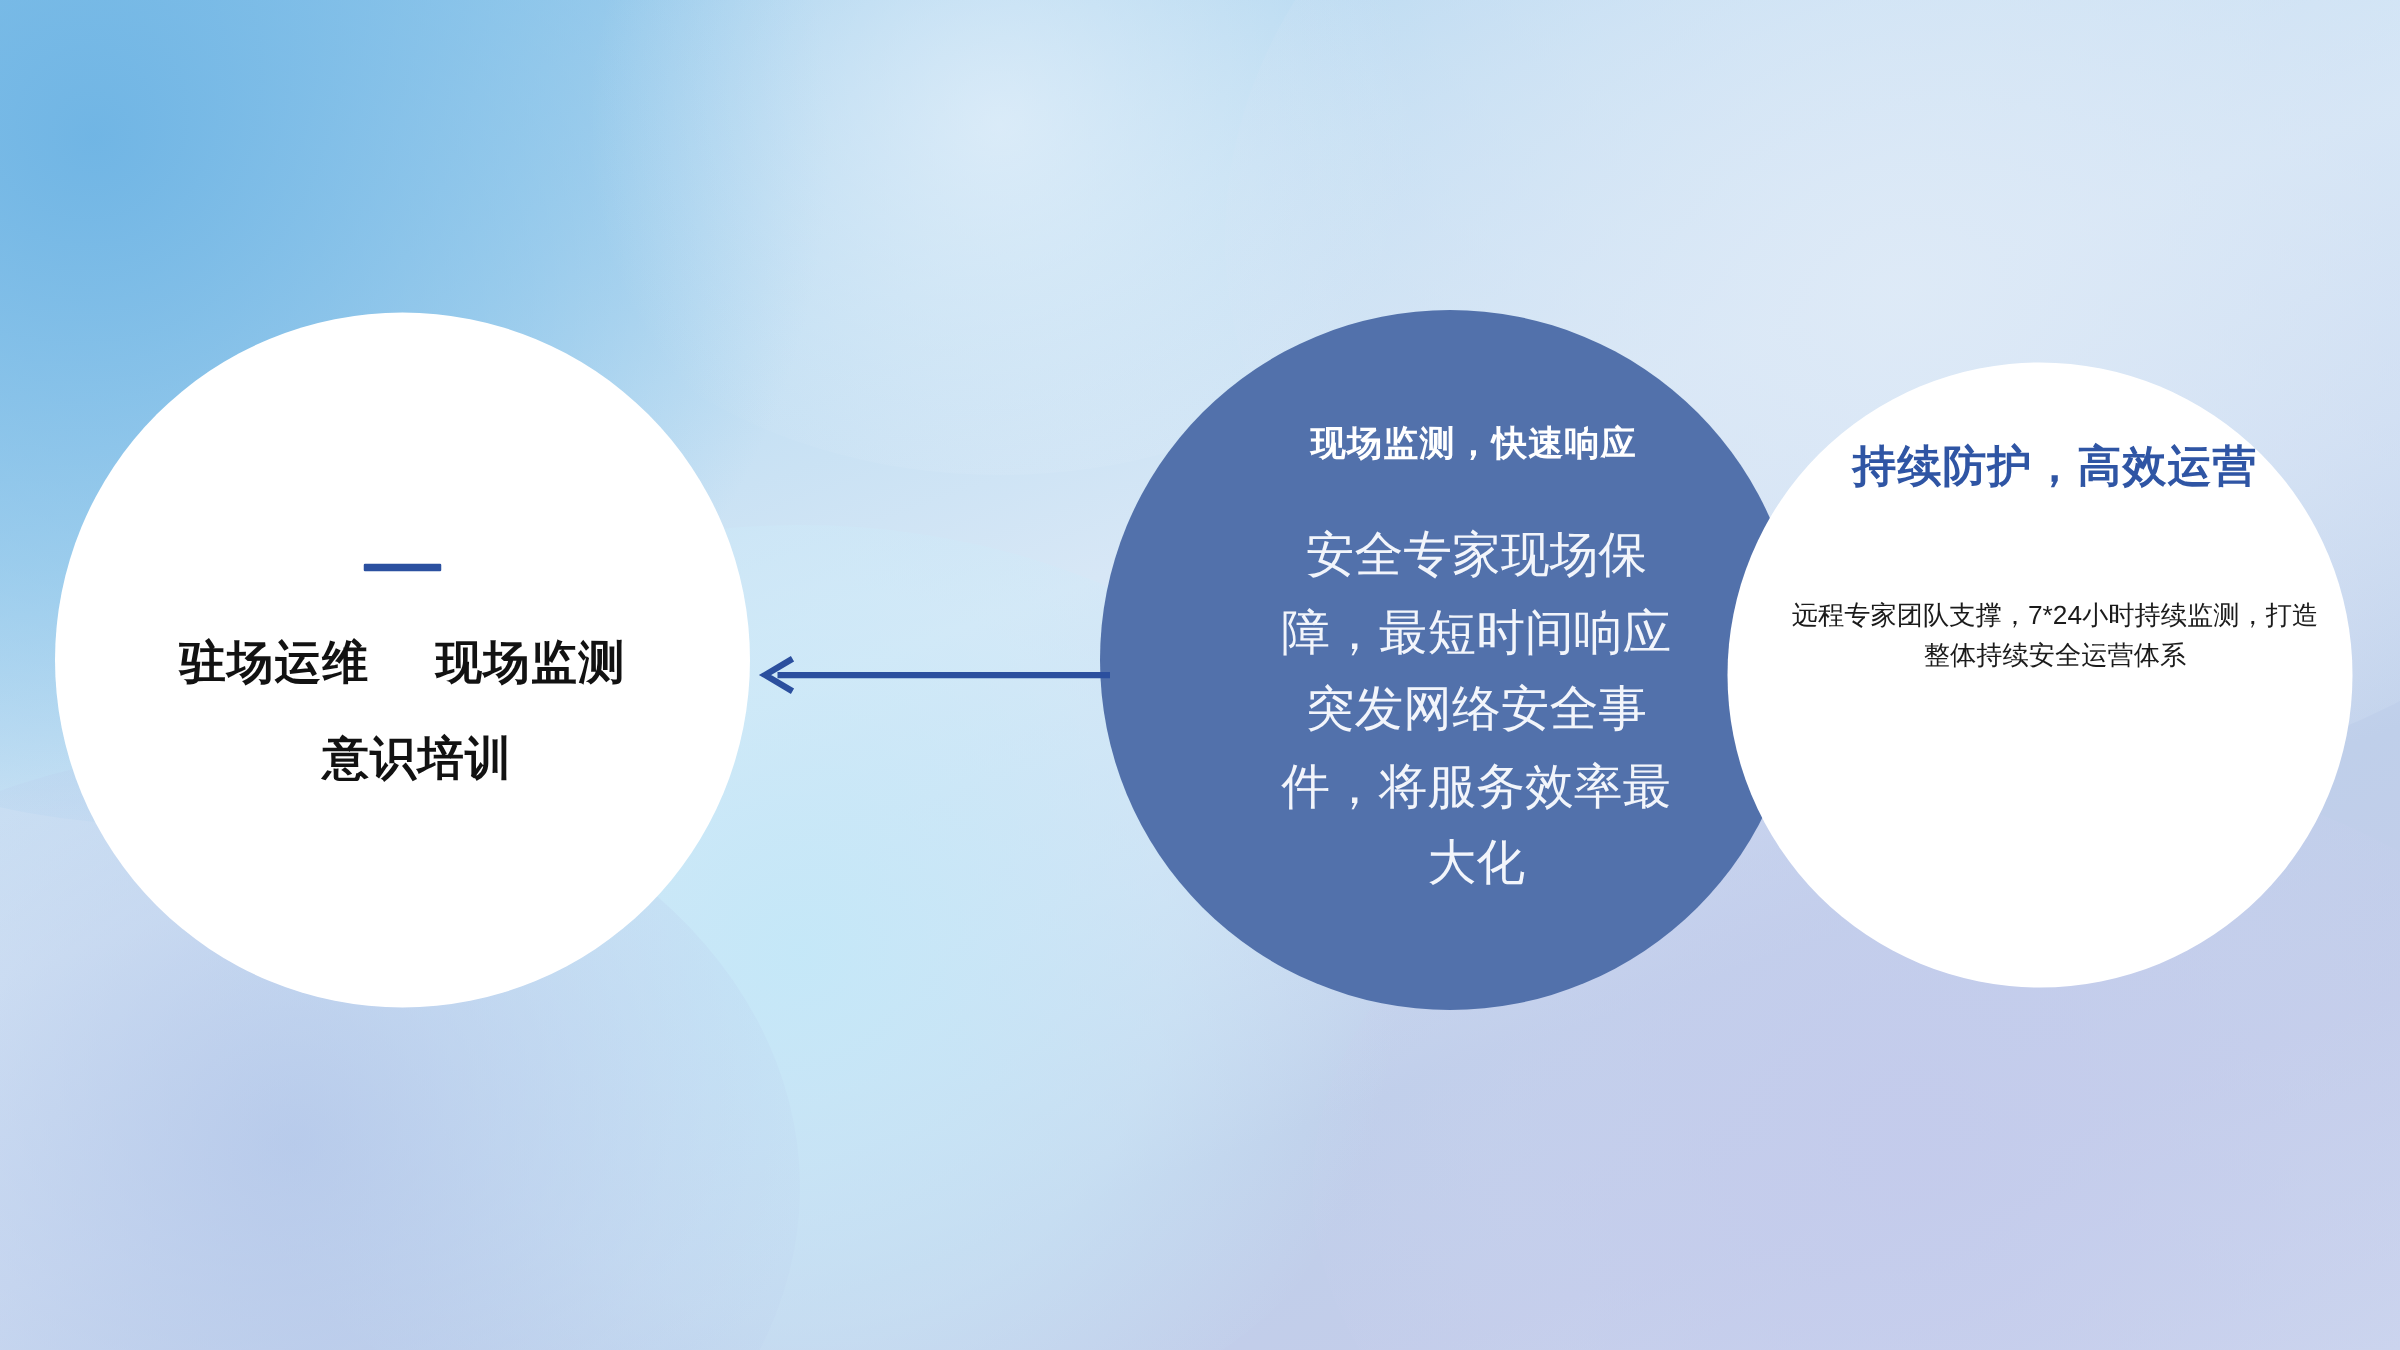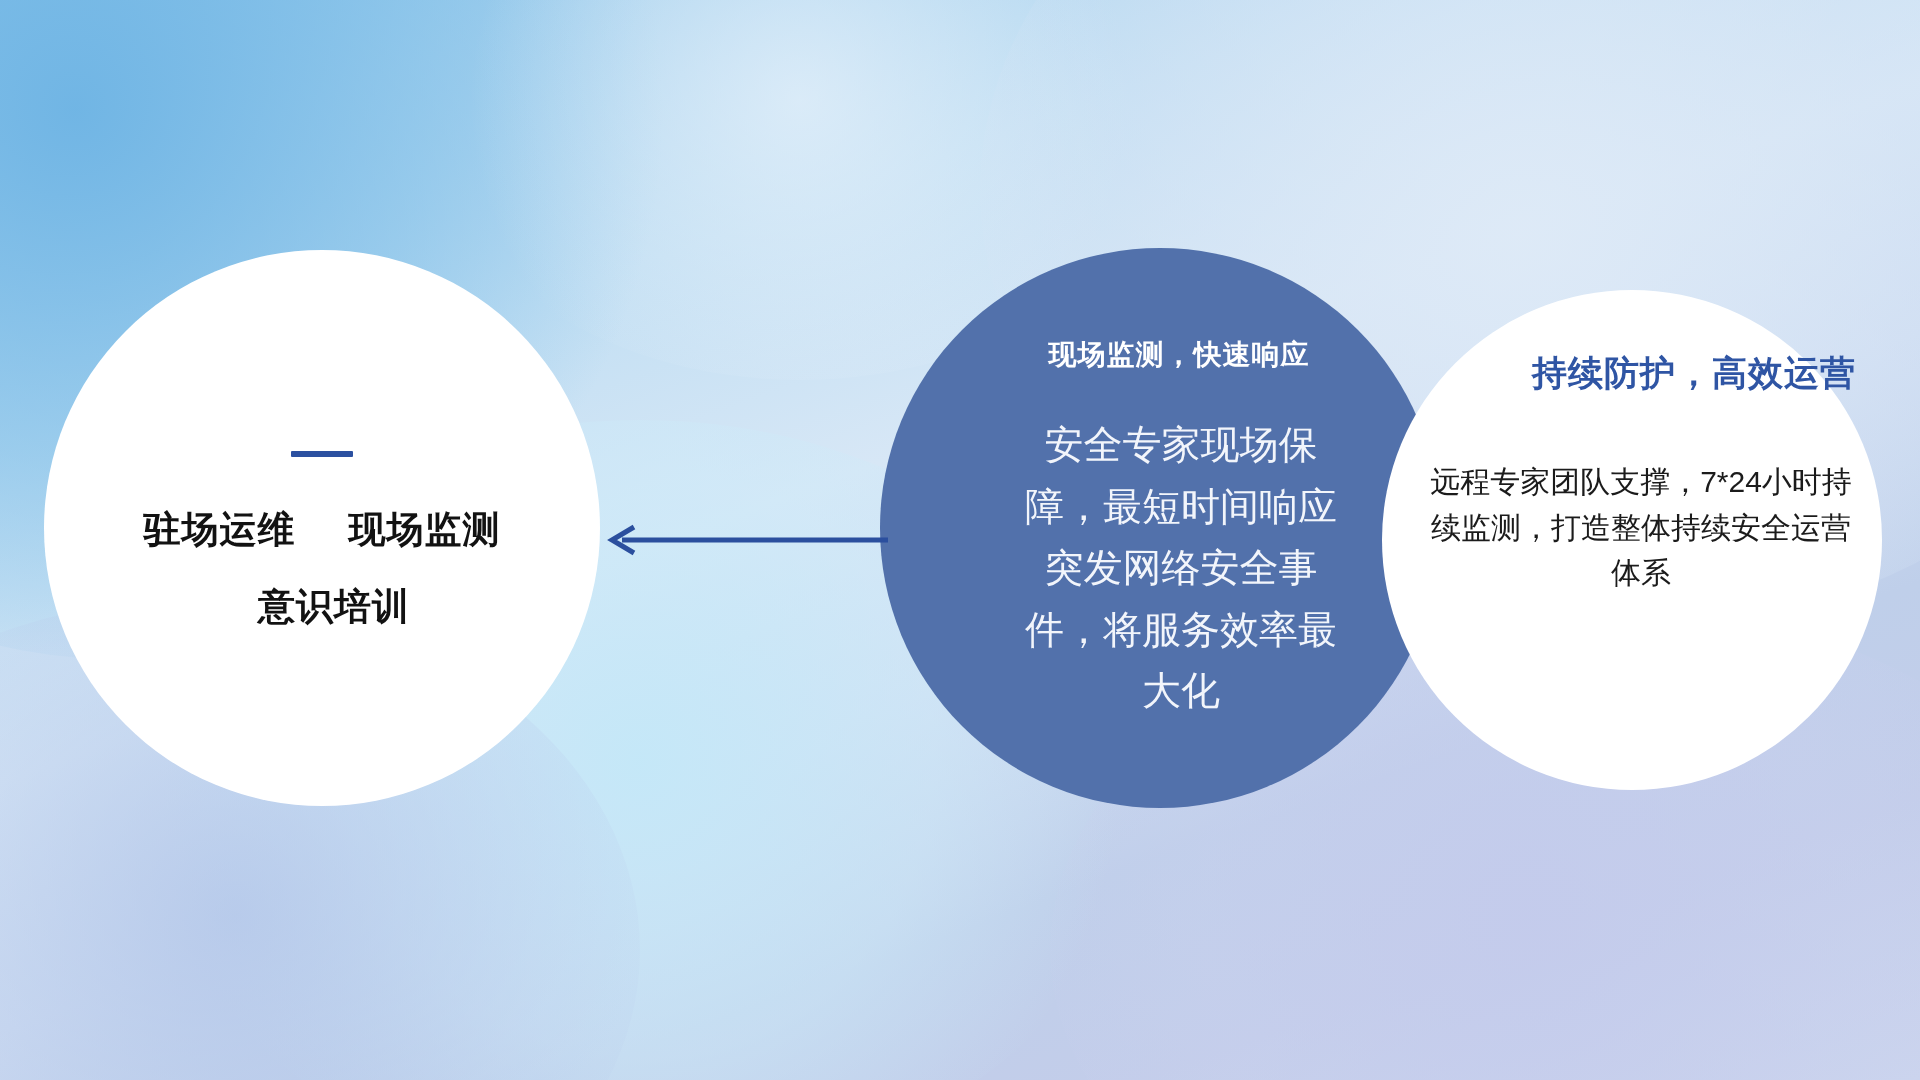--- a/index.html
+++ b/index.html
@@ -160,40 +160,40 @@
     font-size: 39px;
     line-height: 1.58;
     width: 350px;
     margin-left: 38px;
     font-family: Liberation Serif, serif;
   }
 
   
   .right-content {
     position: absolute;
-    left: 0; top: 0;
+    left: 12px; top: 0;
     width: 500px; height: 500px;
     display: flex;
     flex-direction: column;
-    align-items: flex-end;
+    align-items: center;
     padding: 60px 26px 0 26px;
     box-sizing: border-box;
     text-align: center;
   }
   .right-title {
     color: #2f55a4;
     font-size: 35px;
     font-weight: bold;
     letter-spacing: 1px;
     white-space: nowrap;
   }
   .right-body {
-    margin-top: 62px;
+    margin-top: 80px;
     color: #1b1b1b;
-    font-size: 30px;
+    font-size: 21px;
     line-height: 1.52;
     width: 430px;
   }
 
   
   .arrow-wrap {
     position: absolute;
     left: 600px;
     top: 520px;
     width: 290px;

